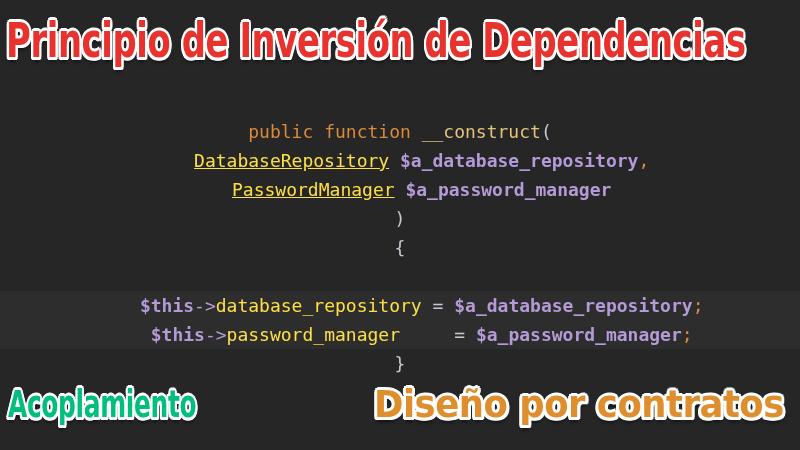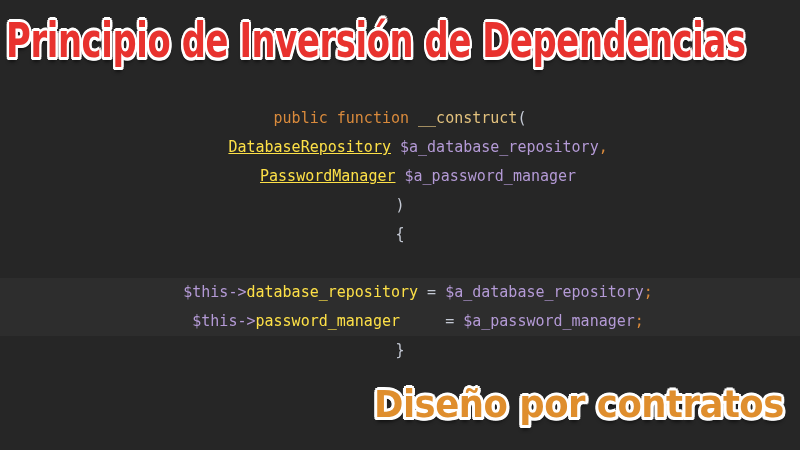--- a/index.html
+++ b/index.html
@@ -72,58 +72,61 @@
   }
   #label-right .fill {
     color: #df8e2d;
     transform: scaleX(1.015);
   }
 
   
   #code {
     position: absolute;
     left: 0;
-    top: 104px;
+    top: 117px;
     width: 800px;
     height: 266px;
     font-family: "DejaVu Sans Mono", monospace;
-    font-size: 15px;
+    font-size: 18px;
     line-height: 29px;
     white-space: pre;
     letter-spacing: 0px;
   }
   .code-line {
     height: 29px;
     position: relative;
     padding-left: 0px;
   }
   .code-line.hl {
     background: rgba(255,255,255,0.035);
   }
   .tok-kw      { color: #d98a3c; }
   .tok-fn      { color: #e3c27e; }
   .tok-punct   { color: #c4c9d4; }
   .tok-type    { color: #fde047; text-decoration: underline; }
-  .tok-var     { color: #b49ad6; }
+  .tok-var     { color: #b49ad6; font-weight: bold; }
   .tok-prop    { color: #fde047; }
   .tok-arrow   { color: #b49ad6; }
   .tok-op      { color: #c4c9d4; }
   .tok-semi    { color: #d98a3c; }
   .tok-comma   { color: #d98a3c; }
   .tok-brace   { color: #c4c9d4; }
 </style>
 </head>
 <body>
 
 <div id="stage">
 
   <div id="title-banner" class="banner outline-w">
     <span class="fill" style="transform: scaleX(0.734208) scaleY(1.06);">Principio de Inversión de Dependencias</span>
   </div>
 
   <div id="code"><div class="code-line"><span class="tok-kw">public</span><span class="tok-punct"> </span><span class="tok-kw">function</span><span class="tok-punct"> </span><span class="tok-fn">__construct</span><span class="tok-punct">(</span></div><div class="code-line"><span class="tok-punct">    </span><span class="tok-type">DatabaseRepository</span><span class="tok-punct"> </span><span class="tok-var">$a_database_repository</span><span class="tok-comma">,</span></div><div class="code-line"><span class="tok-punct">    </span><span class="tok-type">PasswordManager</span><span class="tok-punct"> </span><span class="tok-var">$a_password_manager</span></div><div class="code-line"><span class="tok-punct">)</span></div><div class="code-line"><span class="tok-brace">{</span></div><div class="code-line"><span class="tok-punct"></span></div><div class="code-line hl"><span class="tok-punct">    </span><span class="tok-var">$this</span><span class="tok-arrow">-&gt;</span><span class="tok-prop">database_repository</span><span class="tok-punct"> </span><span class="tok-op">=</span><span class="tok-punct"> </span><span class="tok-var">$a_database_repository</span><span class="tok-semi">;</span></div><div class="code-line hl"><span class="tok-punct">    </span><span class="tok-var">$this</span><span class="tok-arrow">-&gt;</span><span class="tok-prop">password_manager</span><span class="tok-punct">    </span><span class="tok-punct"> </span><span class="tok-op">=</span><span class="tok-punct"> </span><span class="tok-var">$a_password_manager</span><span class="tok-semi">;</span></div><div class="code-line"><span class="tok-brace">}</span></div></div>
 
+  <div id="label-left" class="banner outline-w">
+    <span class="fill" style="transform: scaleX(0.672494) scaleY(1);">Acoplamiento</span>
+  </div>
 
   <div id="label-right" class="banner outline-w">
     <span class="fill" style="transform: scaleX(0.957773) scaleY(1);">Diseño por contratos</span>
   </div>
 
 </div>
 
 </body></html>

